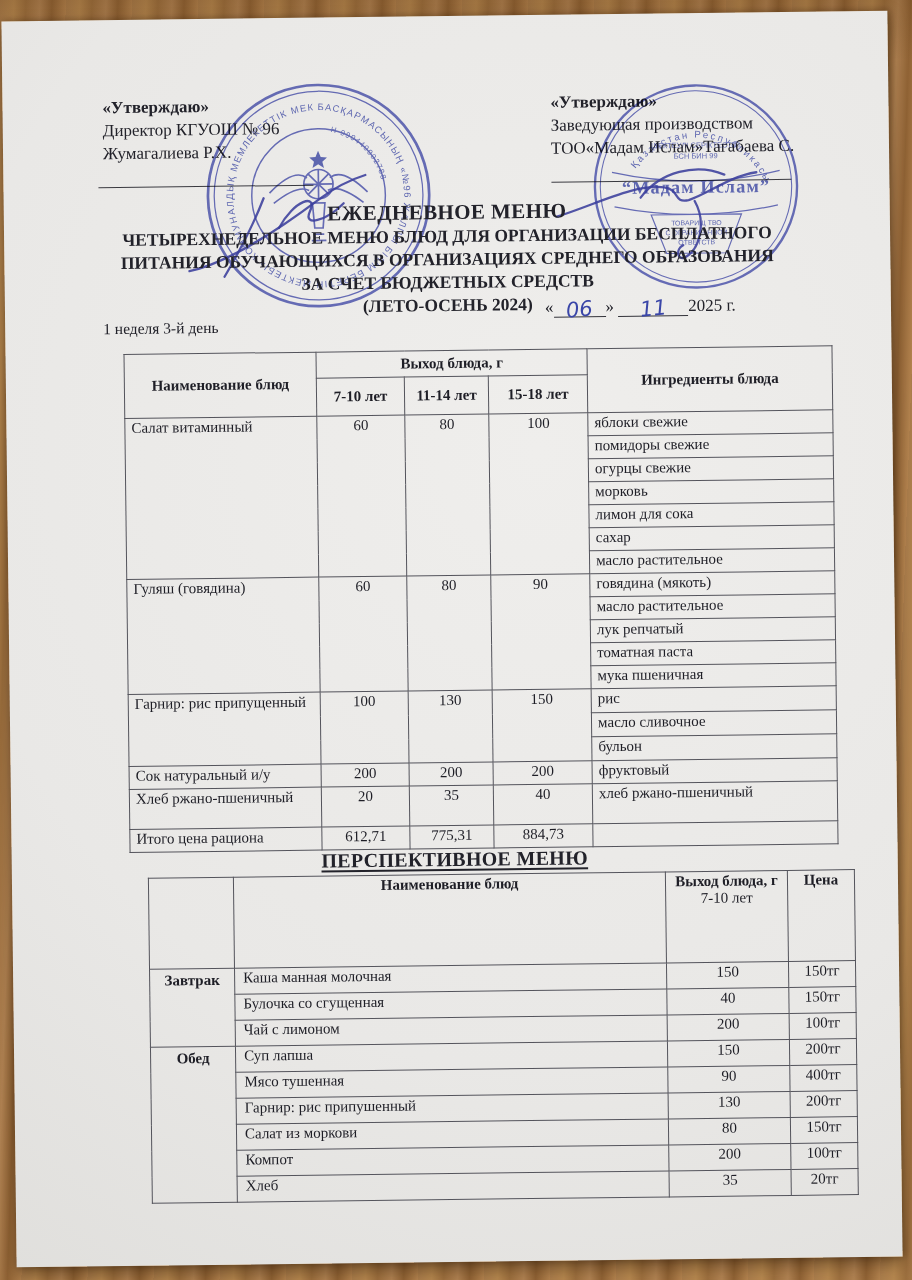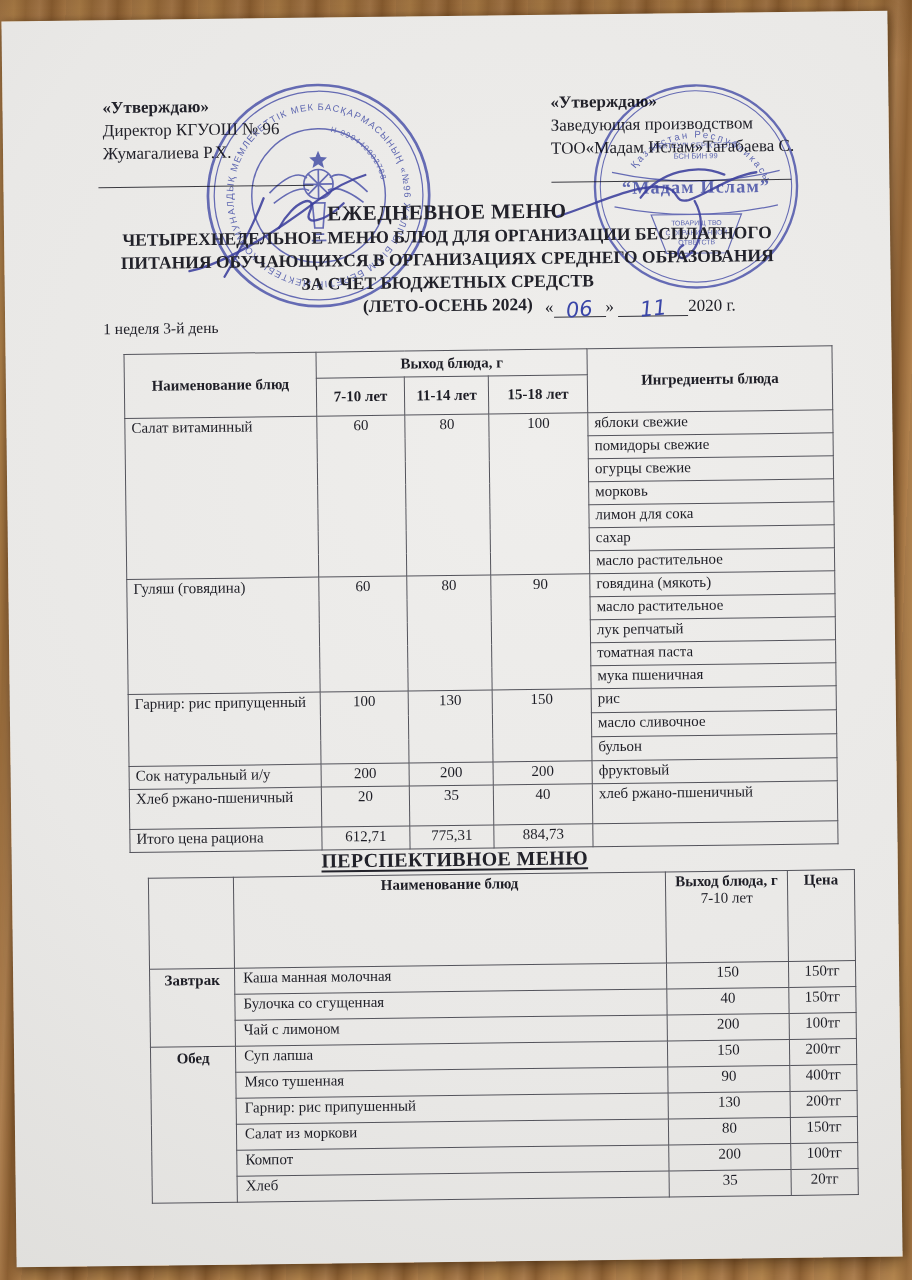--- a/index.html
+++ b/index.html
@@ -136,21 +136,21 @@
   <div class="abs title-wrap" style="top:184px;">
     <div class="t-main">ЕЖЕДНЕВНОЕ МЕНЮ</div>
     <div class="t-sub">ЧЕТЫРЕХНЕДЕЛЬНОЕ МЕНЮ БЛЮД ДЛЯ ОРГАНИЗАЦИИ БЕСПЛАТНОГО</div>
     <div class="t-sub">ПИТАНИЯ ОБУЧАЮЩИХСЯ В ОРГАНИЗАЦИЯХ СРЕДНЕГО ОБРАЗОВАНИЯ</div>
     <div class="t-sub">ЗА СЧЕТ БЮДЖЕТНЫХ СРЕДСТВ</div>
     <div class="t-sub">(ЛЕТО-ОСЕНЬ 2024)</div>
   </div>
 
   <div class="abs date-line" style="left:540px;top:282px;">
     <span>«</span><span class="blank d1"><span class="hand">06</span></span><span>»</span>
-    <span class="blank d2"><span class="hand">11</span></span><span>2020 г.</span>
+    <span class="blank d2"><span class="hand">11</span></span><span>2025 г.</span>
   </div>
 
   <div class="abs week" style="left:98px;top:300px;">1 неделя 3-й день</div>
 
   <table class="t1 abs" style="left:118px;top:334px;">
     <colgroup>
         <col style="width:192px">
         <col style="width:88px">
         <col style="width:84px">
         <col style="width:99px">

